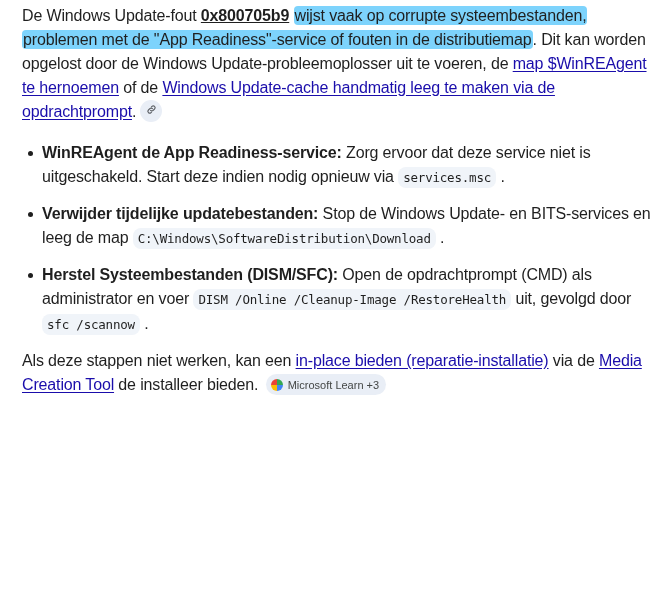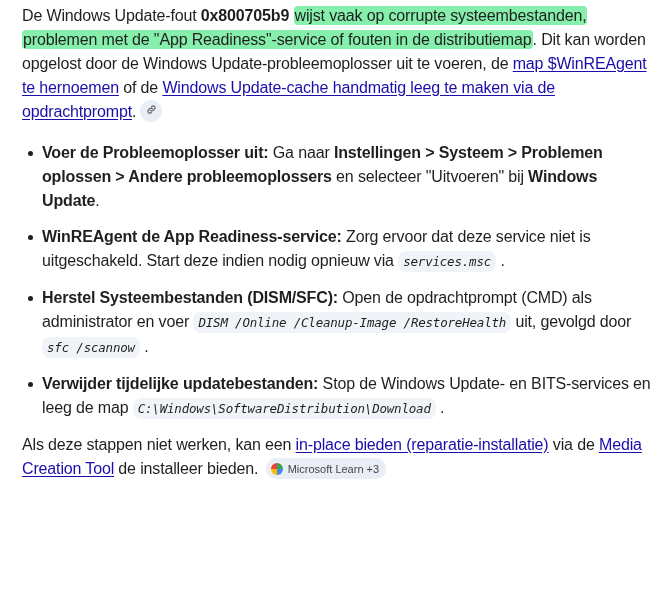--- a/index.html
+++ b/index.html
@@ -18,27 +18,27 @@
   }
   .content {
     position: relative;
     padding: 4px 8px 0 22px;
     line-height: 24px;
   }
   p { margin: 0; }
   .para1 { margin-bottom: 17px; }
   .heading { font-weight: bold; margin-bottom: 15px; }
   .highlight {
-    background: #86efac;
+    background: #7dd3fc;
     border-radius: 4px;
     padding: 1px 1px;
     box-decoration-break: clone;
     -webkit-box-decoration-break: clone;
   }
-  .code-strong { font-weight: bold; }
+  .code-strong { font-weight: bold; text-decoration: underline; }
   a.link {
     color: #1a0dab;
     text-decoration: underline;
     text-underline-offset: 2px;
   }
   .link-chip {
     display: inline-block;
     width: 22px;
     height: 22px;
     border-radius: 50%;
@@ -75,21 +75,20 @@
   .dotted { border-bottom: 1.5px dotted #5f6368; }
   b.kw { font-weight: bold; }
   code {
     font-family: "DejaVu Sans Mono", "Liberation Mono", monospace;
     font-size: 12.5px;
     background: #f0f4f9;
     border-radius: 8px;
     padding: 3px 5px;
     color: #1f1f1f;
     letter-spacing: -0.2px;
-    font-style: italic;
   }
   .source-chip {
     display: inline-flex;
     align-items: center;
     height: 21px;
     padding: 0 7px 0 5px;
     border-radius: 11px;
     background: #e9eef6;
     vertical-align: middle;
     position: relative;
@@ -128,30 +127,27 @@
   <p class="para1">
     <span>De Windows Update-fout </span><b class="code-strong">0x800705b9</b> <span class="highlight">wijst vaak op corrupte systeembestanden, problemen met de "App Readiness"-service of fouten in de distributiemap</span><span>. Dit kan worden opgelost door de Windows Update-probleemoplosser uit te voeren, de </span><a class="link" href="#">map $WinREAgent te hernoemen</a><span> of de </span><a class="link" href="#">Windows Update-cache handmatig leeg te maken via de opdrachtprompt</a><span>.</span><span class="link-chip"><svg width="11" height="11" viewBox="0 0 24 24">
           <path d="M10 14a4 4 0 0 0 5.66 0l3-3a4 4 0 0 0-5.66-5.66l-1 1" fill="none" stroke="#5f6368" stroke-width="2.6" stroke-linecap="round"></path>
           <path d="M14 10a4 4 0 0 0-5.66 0l-3 3a4 4 0 0 0 5.66 5.66l1-1" fill="none" stroke="#5f6368" stroke-width="2.6" stroke-linecap="round"></path>
         </svg></span>
   </p>
 
 
   <ul class="steps">
     <li>
-      <span class="step-title">Voer de Probleemoplosser uit:</span><span> Ga naar </span><b class="kw">Instellingen &gt; Systeem &gt; Problemen oplossen &gt; Andere probleemoplossers</b><span> en selecteer "Uitvoeren" bij </span><b class="kw">Windows Update</b><span>.</span>
-    </li>
-    <li>
       <span class="step-title">WinREAgent de App Readiness-service:</span><span> Zorg ervoor dat deze service niet is uitgeschakeld. Start deze indien nodig opnieuw via </span> <code>services.msc</code> <span>.</span>
     </li>
     <li>
-      <span class="step-title">Herstel Systeembestanden (DISM/SFC):</span><span> Open de opdrachtprompt (CMD) als administrator en voer </span> <code>DISM /Online /Cleanup-Image /RestoreHealth</code> <span> uit, gevolgd door </span> <code>sfc /scannow</code> <span>.</span>
+      <span class="step-title">Verwijder tijdelijke updatebestanden:</span><span> Stop de Windows Update- en BITS-services en leeg de map </span> <code>C:\Windows\SoftwareDistribution\Download</code> <span>.</span>
     </li>
     <li>
-      <span class="step-title">Verwijder tijdelijke updatebestanden:</span><span> Stop de Windows Update- en BITS-services en leeg de map </span> <code>C:\Windows\SoftwareDistribution\Download</code> <span>.</span>
+      <span class="step-title">Herstel Systeembestanden (DISM/SFC):</span><span> Open de opdrachtprompt (CMD) als administrator en voer </span> <code>DISM /Online /Cleanup-Image /RestoreHealth</code> <span> uit, gevolgd door </span> <code>sfc /scannow</code> <span>.</span>
     </li>
   </ul>
 
   <p class="last-para">
     <span>Als deze stappen niet werken, kan een </span><a class="link" href="#">in-place bieden (reparatie-installatie)</a><span> via de </span><a class="link" href="#">Media Creation Tool</a><span> de installeer bieden.</span>
     <span class="source-chip">
         <span class="src-icon ms"></span>
         <span>Microsoft Learn +3</span>
       </span>
   </p>

